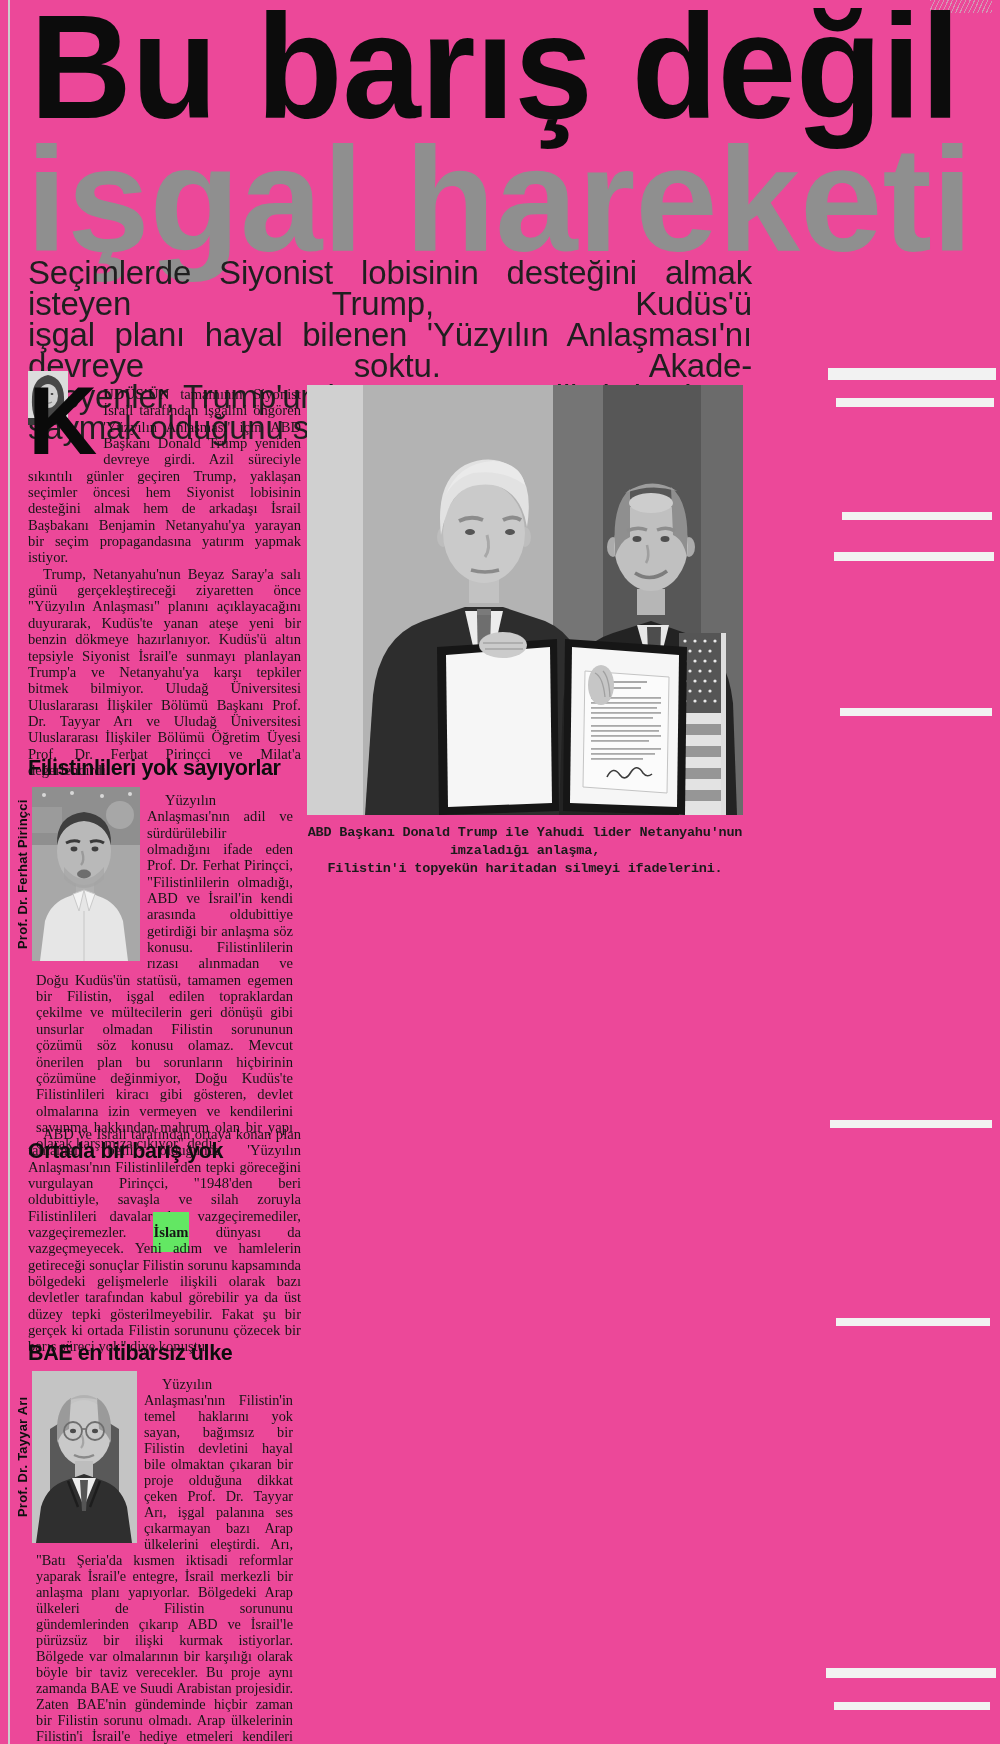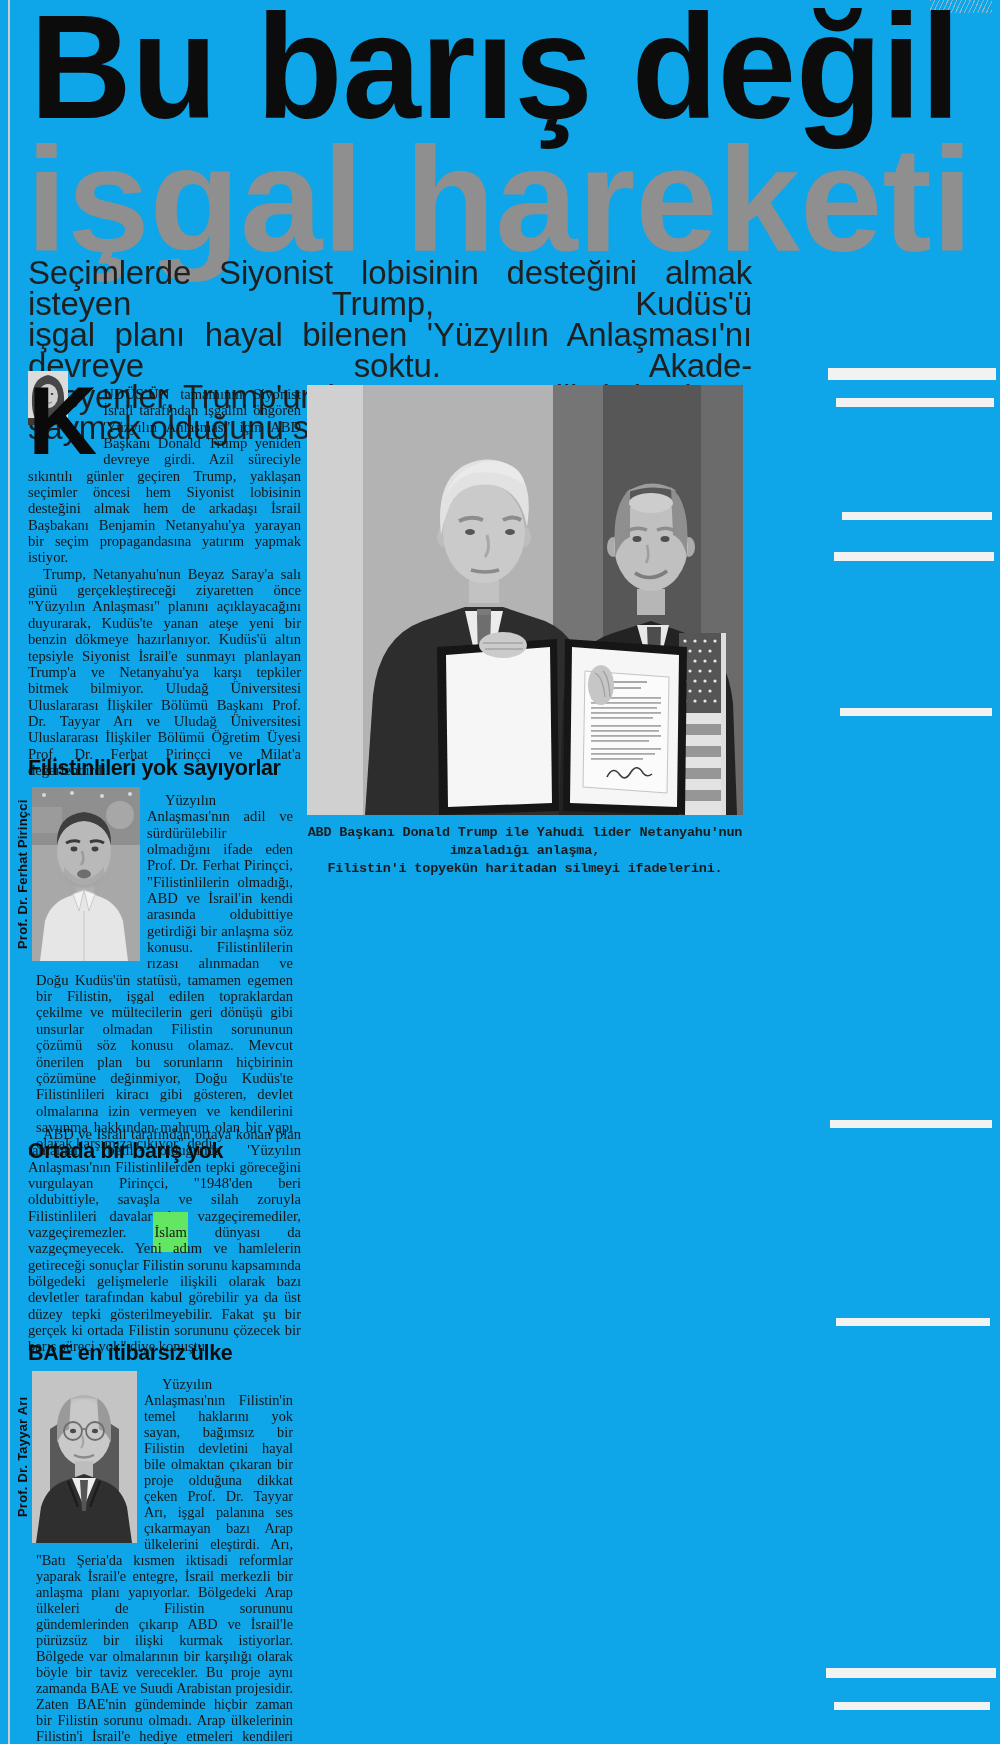--- a/index.html
+++ b/index.html
@@ -1,16 +1,16 @@
 <!DOCTYPE html>
 <html lang="tr"><head>
 <meta charset="utf-8">
 <style>
   html,body{margin:0;padding:0;background:#ffffff;}
-  .page{position:relative;width:1000px;height:1744px;background:#0ea5e9;overflow:hidden;
+  .page{position:relative;width:1000px;height:1744px;background:#ec4899;overflow:hidden;
         font-family:"Liberation Serif",serif;}
   .edge-rule{position:absolute;left:8px;top:0;width:2px;height:100%;background:#cdcdcd;}
   .hatch{position:absolute;left:930px;top:0;width:62px;height:13px;opacity:.65;
          background:repeating-linear-gradient(115deg,#c4c4c4 0 1px,transparent 1px 4px);}
   .ghost{position:absolute;background:#f2f2f2;}
 
   
   .headline-svg{position:absolute;left:24px;top:2px;}
   .headline-svg text{font-family:"Liberation Sans",sans-serif;font-weight:bold;}
 
@@ -53,21 +53,21 @@
   .sec1-body{position:absolute;left:28px;top:784px;width:273px;}
   .sec2-body{position:absolute;left:28px;top:1126px;width:273px;}
   .sec3-body{position:absolute;left:28px;top:1368px;width:273px;font-size:14.3px;line-height:16.0px;}
 
   .figwrap{float:left;display:flex;align-items:stretch;margin:3px 7px 2px -13px;}
   .vlabel{writing-mode:vertical-rl;transform:rotate(180deg);width:17px;text-align:center;
           font-family:"Liberation Sans",sans-serif;font-weight:bold;font-size:13px;
           letter-spacing:0.2px;color:#101010;white-space:nowrap;}
   .portrait{display:block;}
 
-  .hl{background:#63e763;padding:12px 1px;}
+  .hl{background:#63e763;padding:12px 1px;font-weight:bold;}
 </style>
 </head>
 <body>
 
 <div class="page">
 
   <div class="edge-rule"></div>
   <div class="hatch"></div>
 
   <div class="ghost" style="left:828px;top:368px;width:168px;height:12px;"></div>

